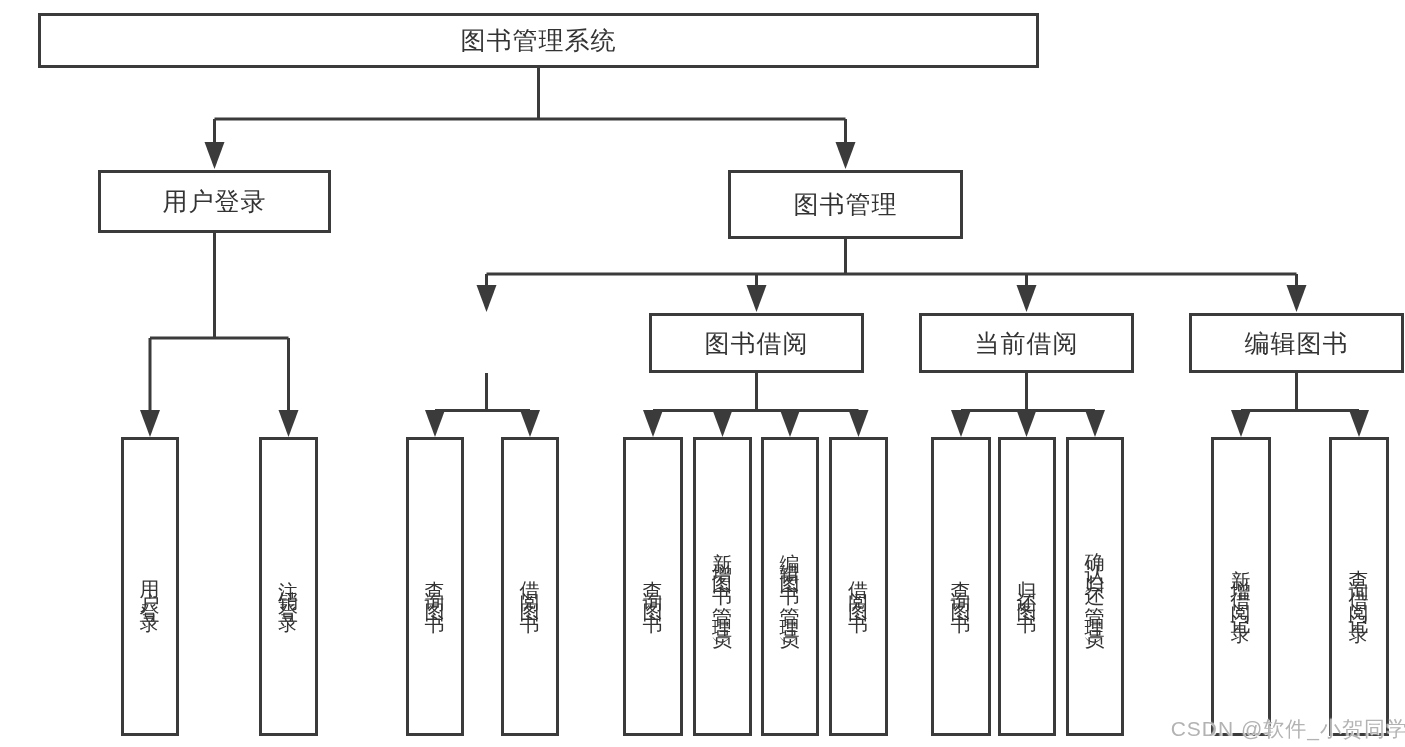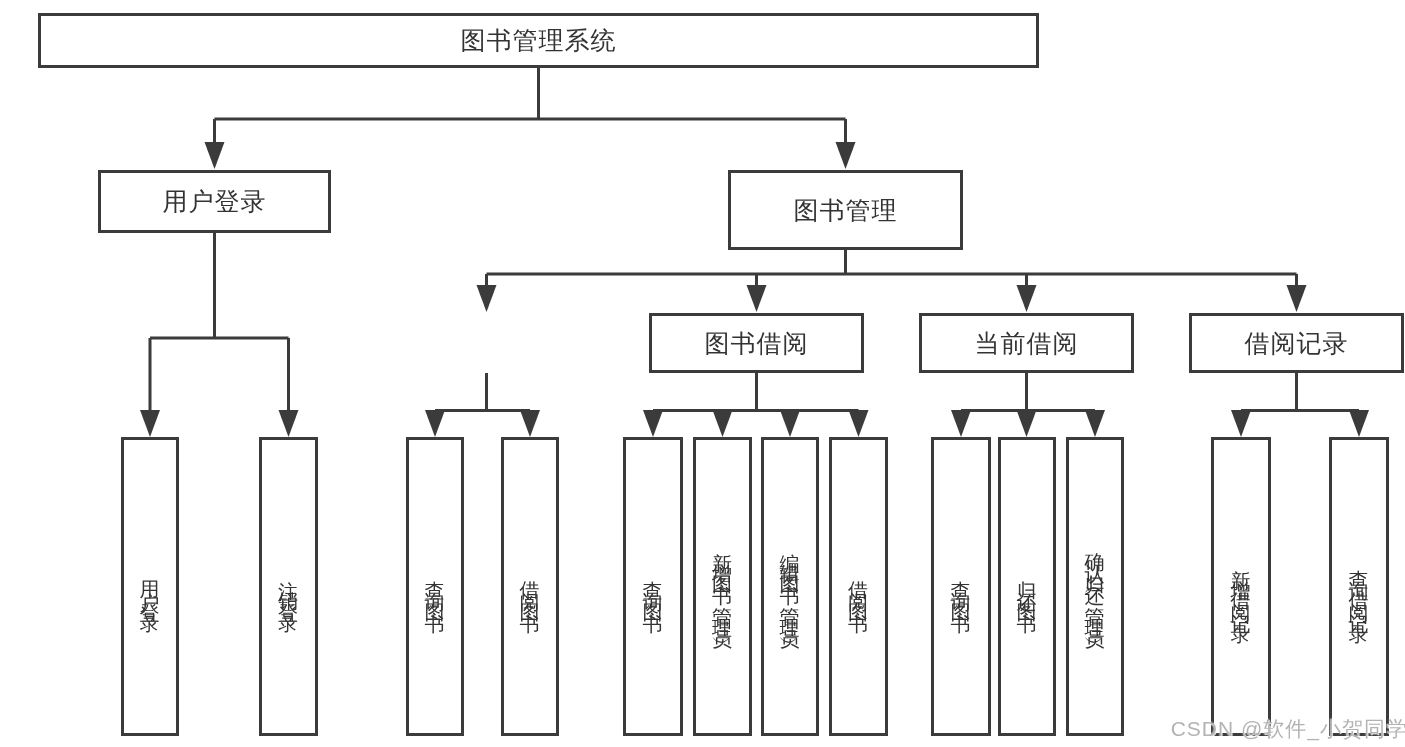--- a/index.html
+++ b/index.html
@@ -26,21 +26,21 @@
   .vbox {
     font-size:20px;
     writing-mode:vertical-rl;
     text-orientation:mixed;
     letter-spacing:11px;
     line-height:1;
   }
   
   .n-root            { left:22px;  top:13px;  width:1001px; height:55px; }
   .n-user-login      { left:82px;  top:170px; width:233px;  height:63px; }
-  .n-book-management { left:712px; top:170px; width:235px;  height:80px; }
+  .n-book-management { left:712px; top:170px; width:235px;  height:69px; }
   .n-new-book-rec    { left:363px; top:313px; width:215px;  height:60px; }
   .n-book-borrow     { left:633px; top:313px; width:215px;  height:60px; }
   .n-current-borrow  { left:903px; top:313px; width:215px;  height:60px; }
   .n-borrow-record   { left:1173px;top:313px; width:215px;  height:60px; }
   .leaf { top:437px; height:299px; }
   .l-a1 { left:105px;  width:58px; }
   .l-a2 { left:243px;  width:59px; }
   .l-b1 { left:390px;  width:58px; }
   .l-b2 { left:485px;  width:58px; }
   .l-c1 { left:607px;  width:60px; }
@@ -112,21 +112,21 @@
     <polygon points="1333,410 1353,410 1343,437"></polygon>
   </svg>
 
   <div class="box hbox n-root">图书管理系统</div>
 
   <div class="box hbox n-user-login">用户登录</div>
   <div class="box hbox n-book-management">图书管理</div>
 
   <div class="box hbox n-current-borrow">当前借阅</div>
   <div class="box hbox n-book-borrow">图书借阅</div>
-  <div class="box hbox n-borrow-record">借阅记录</div>
+  <div class="box hbox n-borrow-record">编辑图书</div>
 
   <div class="box vbox leaf l-a1">用户登录</div>
   <div class="box vbox leaf l-a2">注销登录</div>
 
   <div class="box vbox leaf l-b1">查询图书</div>
   <div class="box vbox leaf l-b2">借阅图书</div>
 
   <div class="box vbox leaf l-c1">查询图书</div>
   <div class="box vbox leaf l-c2">新增图书（管理员）</div>
   <div class="box vbox leaf l-c3">编辑图书（管理员）</div>

